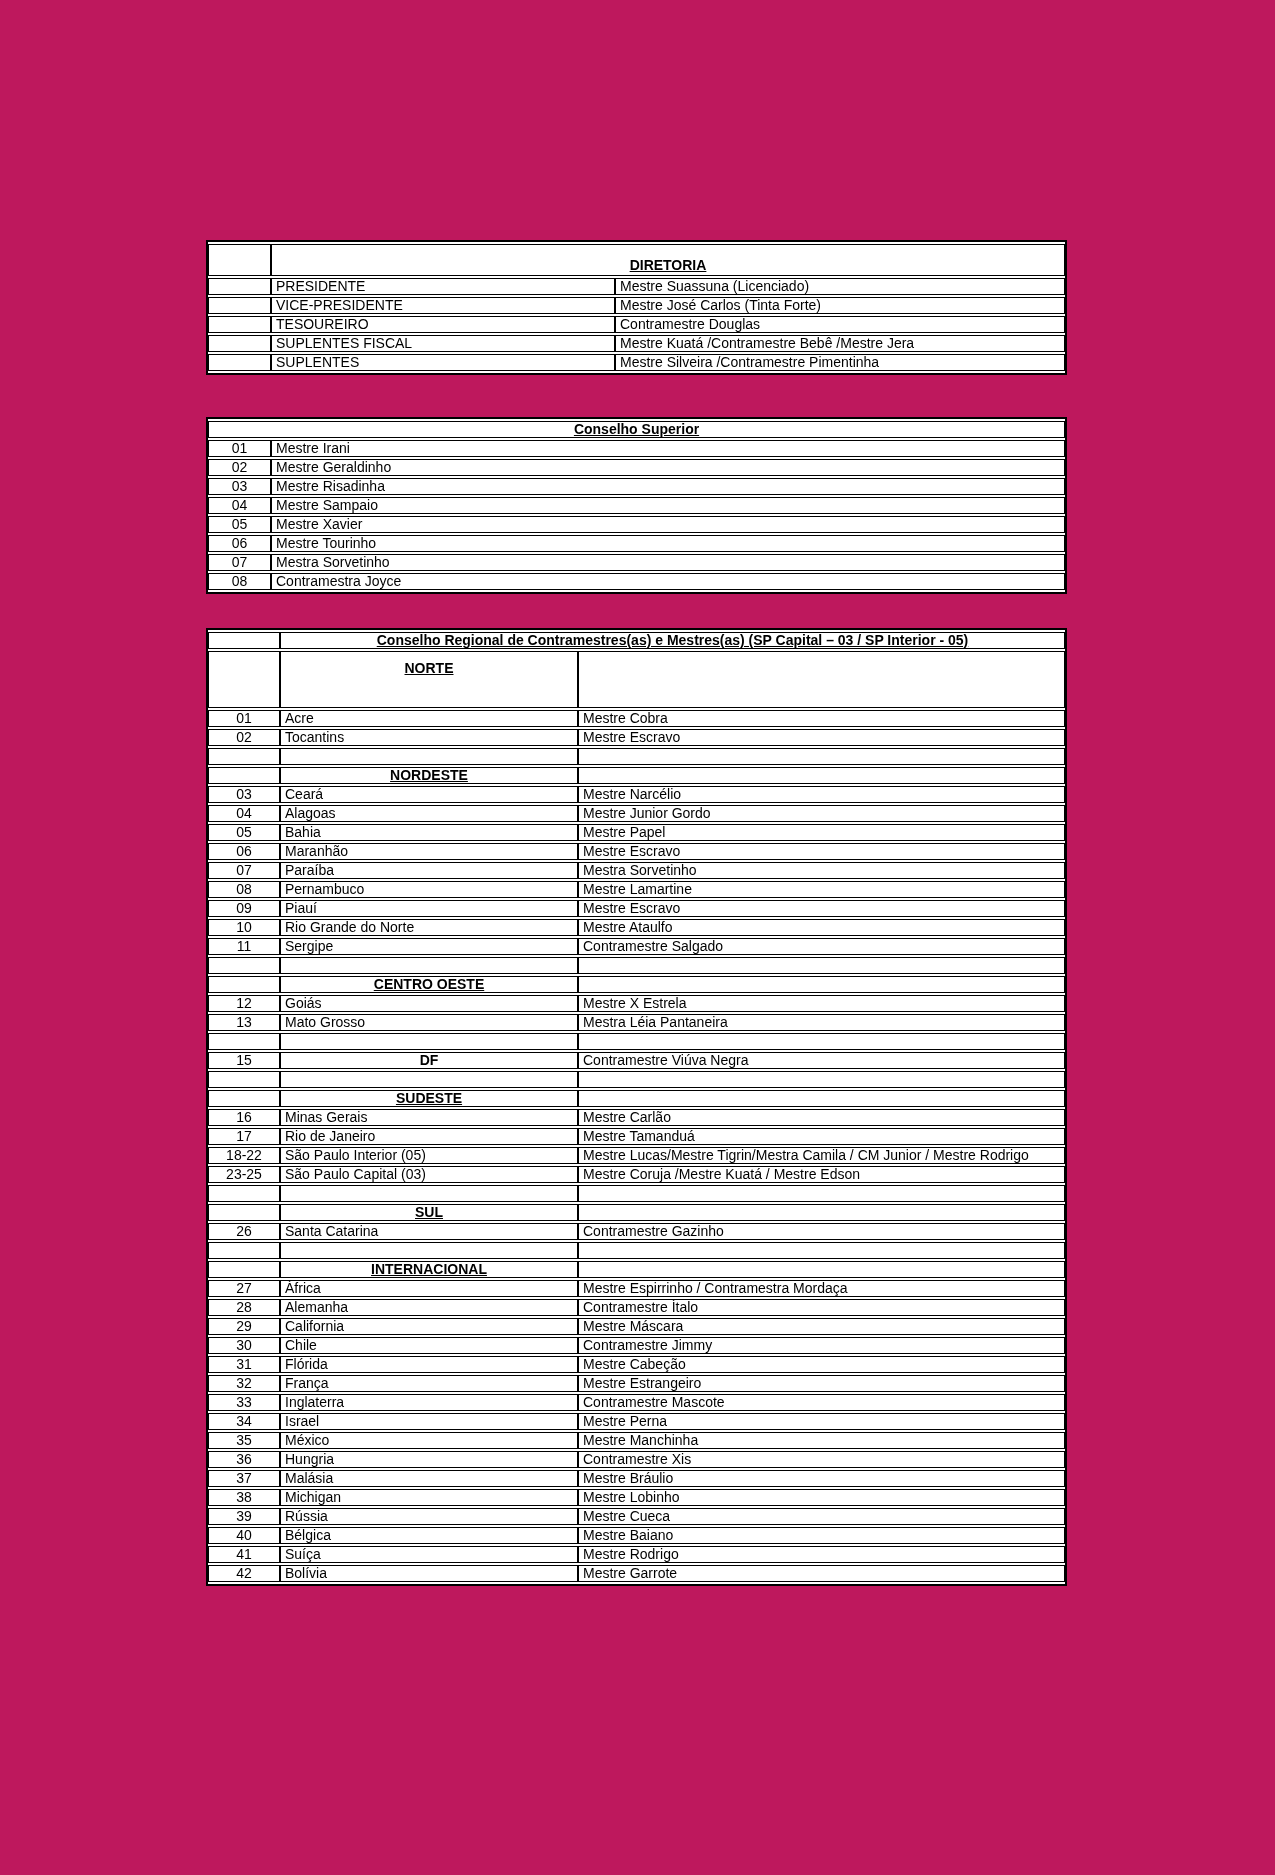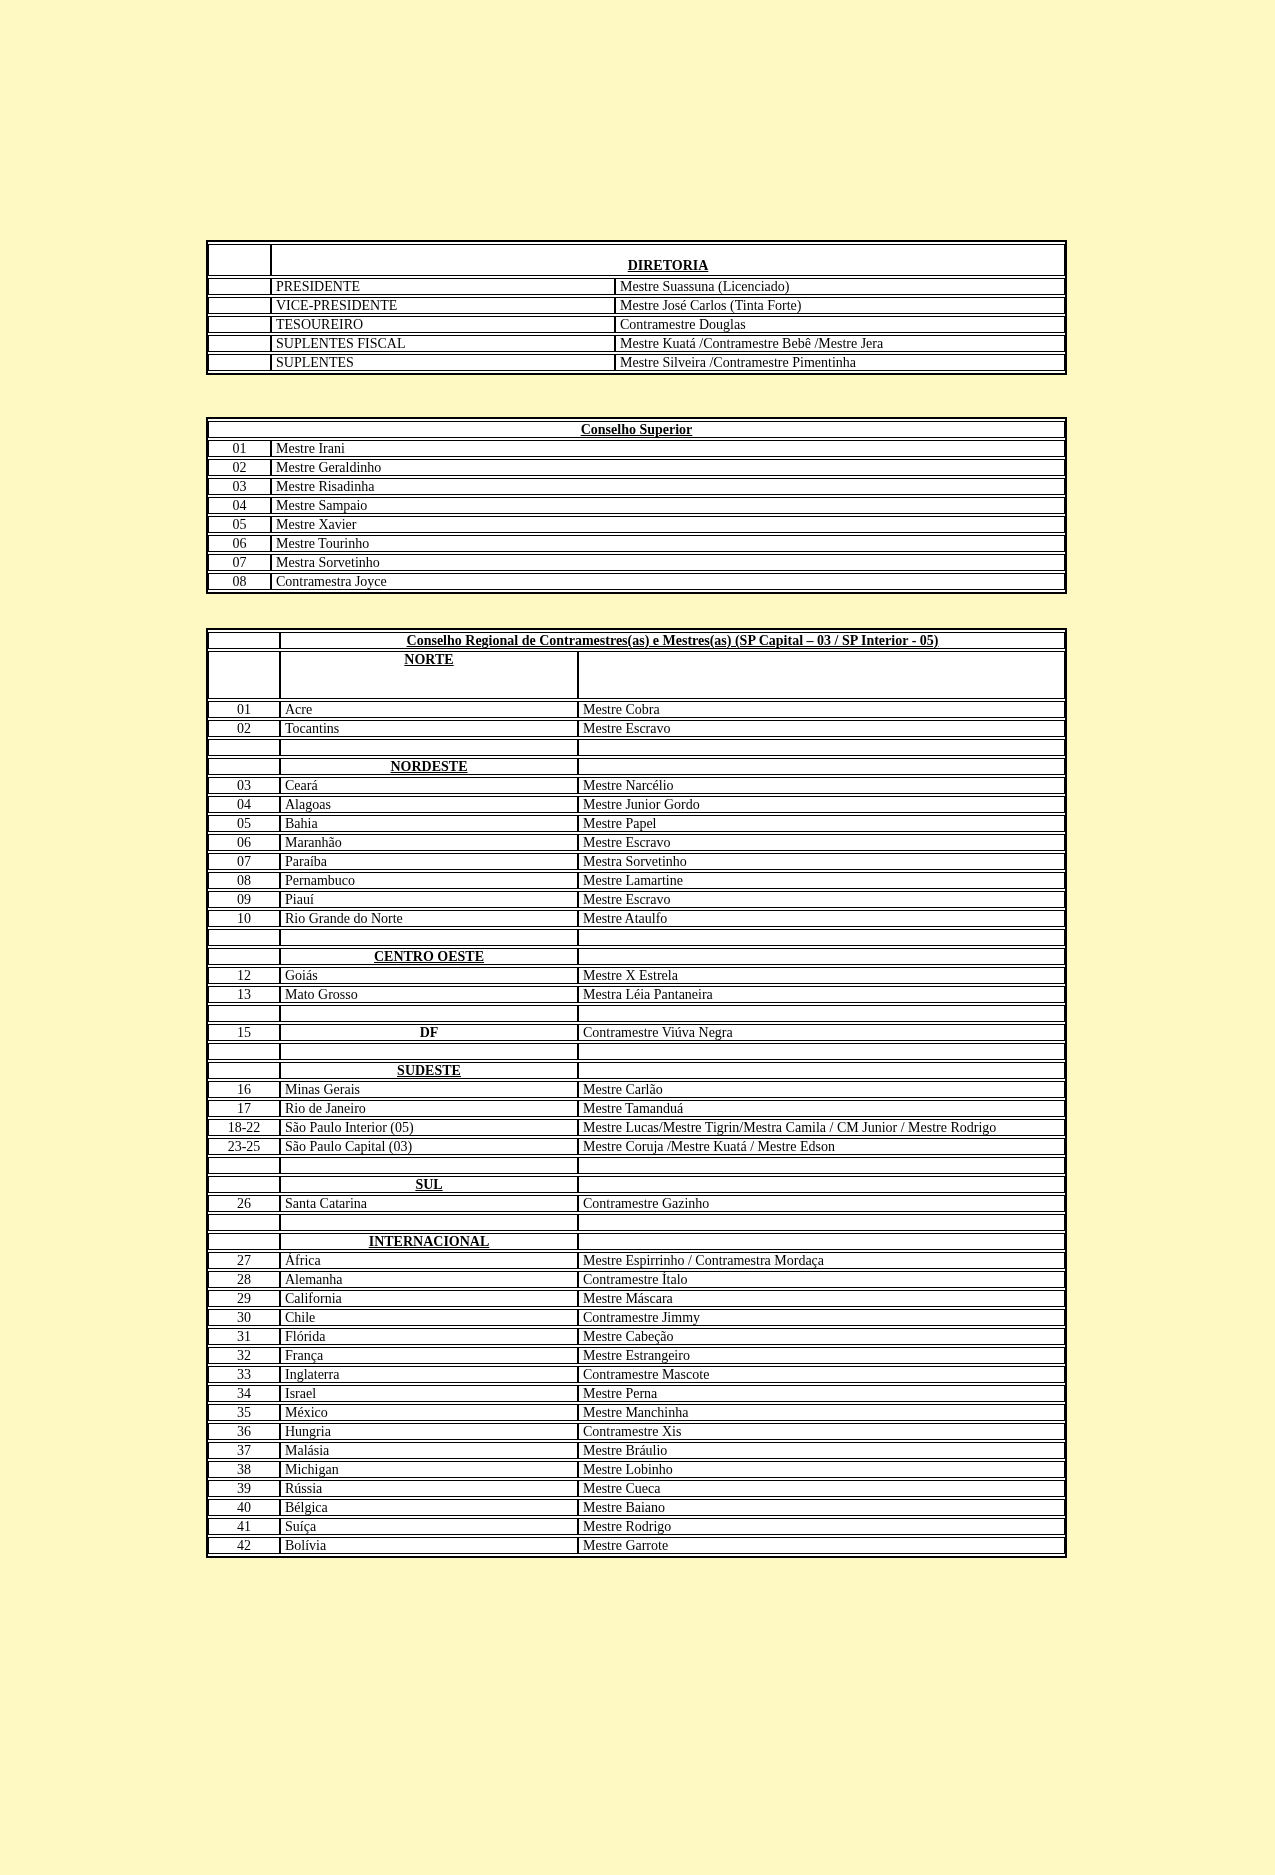--- a/index.html
+++ b/index.html
@@ -1,39 +1,39 @@
 <!DOCTYPE html>
 <html><head>
 <meta charset="utf-8">
 <style>
   html,body{margin:0;padding:0;background:#ffffff;}
   .page{
-    position:relative;width:1275px;height:1875px;background:#fef9c3;
-    font-family:Liberation Serif, serif;color:#000;overflow:hidden;
+    position:relative;width:1275px;height:1875px;background:#be185d;
+    font-family:Liberation Sans, sans-serif;color:#000;overflow:hidden;
   }
   .tables{position:absolute;left:206px;top:240px;width:857px;}
   table.doc{
     border-collapse:separate;border-spacing:0 2px;
     border:2px solid #000;background:#fff;
     table-layout:fixed;width:857px;
   }
   table.doc td{
     border:1px solid #000;
     height:15px;line-height:15px;font-size:14px;
     padding:0 4px;vertical-align:middle;
     white-space:nowrap;
   }
   #t1{margin-bottom:42px;}
   #t2{margin-bottom:34px;}
   .c-center{text-align:center;}
   .c-title{font-weight:bold;text-decoration:underline;text-align:center;}
   .c-section{font-weight:bold;text-decoration:underline;text-align:center;}
   .c-boldcenter{font-weight:bold;text-align:center;}
   #t1 td.h-tall{height:28px;vertical-align:bottom;padding-bottom:2px;}
-  #t3 tr.r-tall td{height:46px;vertical-align:top;padding-top:0;}
+  #t3 tr.r-tall td{height:46px;vertical-align:top;padding-top:9px;}
 </style>
 </head>
 <body>
 
 <div class="page">
   <div class="tables">
 
     <table class="doc" id="t1">
       <colgroup>
           <col style="width:63px">
@@ -187,20 +187,25 @@
             <td class="c-num c-center">09</td>
             <td>Piauí</td>
             <td>Mestre Escravo</td>
           </tr>
           <tr>
             <td class="c-num c-center">10</td>
             <td>Rio Grande do Norte</td>
             <td>Mestre Ataulfo</td>
           </tr>
           <tr>
+            <td class="c-num c-center">11</td>
+            <td>Sergipe</td>
+            <td>Contramestre Salgado</td>
+          </tr>
+          <tr>
             <td class="c-num"></td>
             <td></td>
             <td></td>
           </tr>
           <tr>
             <td class="c-num"></td>
             <td class="c-section">CENTRO OESTE</td>
             <td></td>
           </tr>
           <tr>

